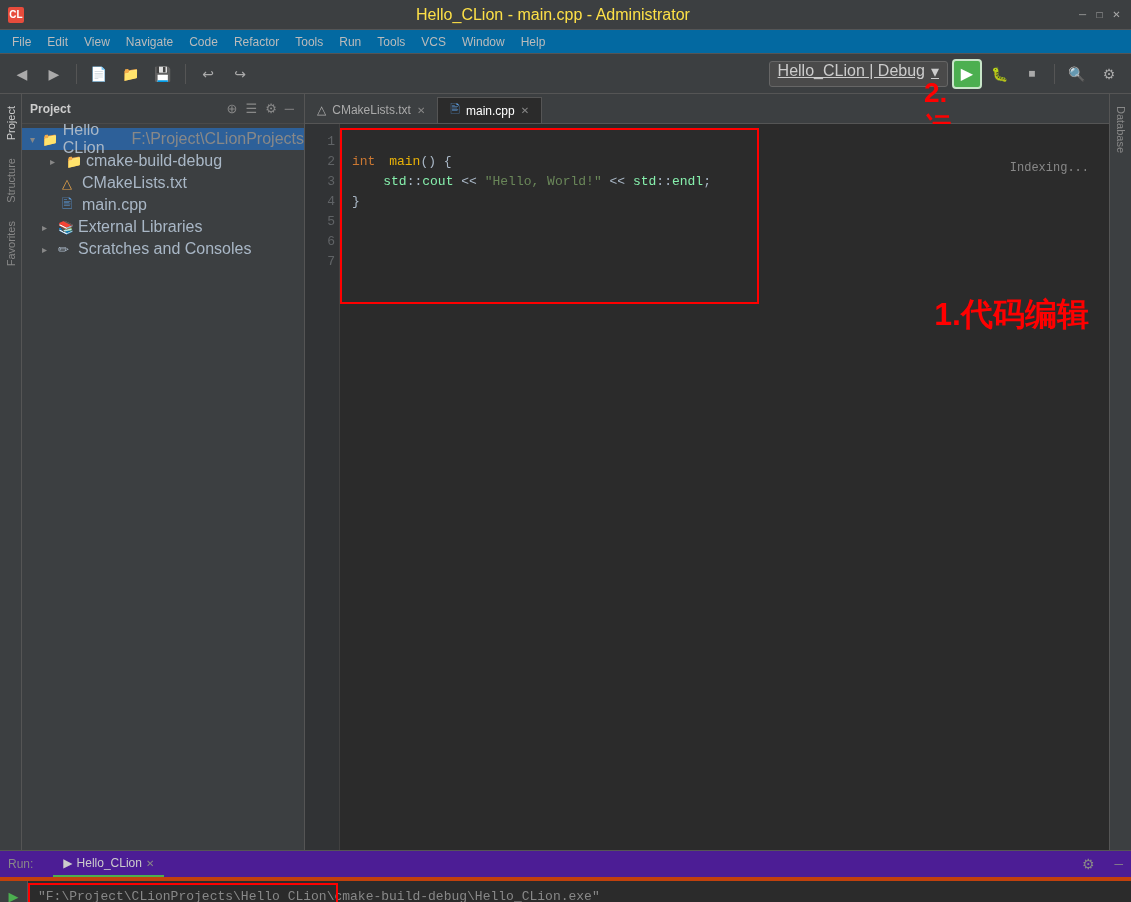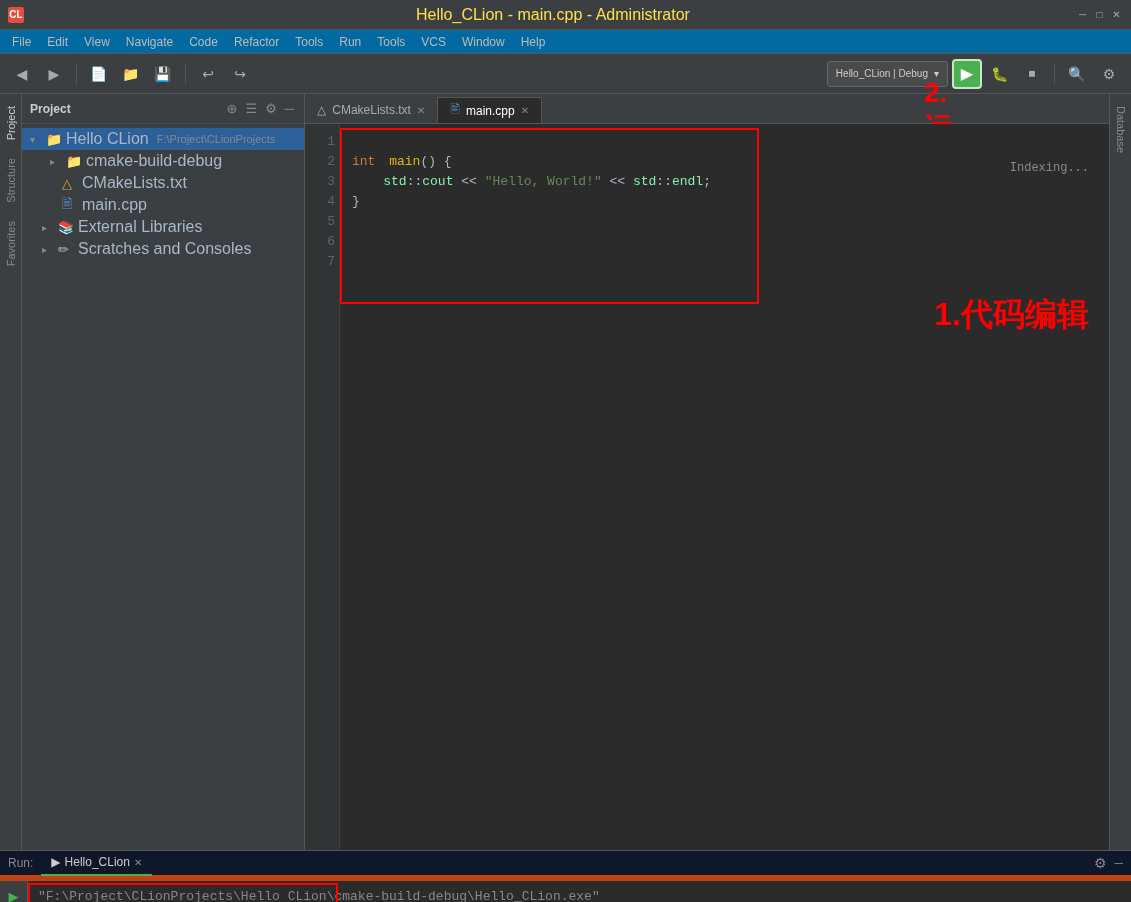--- a/index.html
+++ b/index.html
@@ -73,29 +73,29 @@
       cursor: pointer;
       border-radius: 3px;
       color: #aaa;
       font-size: 14px;
     }
     .toolbar-separator { width: 1px; height: 20px; background: #555; margin: 0 4px; }
     .toolbar-spacer { flex: 1; }
     
     .run-config-box {
       display: flex;
-      align-items: center;
       background: #4a4a4a;
       border: 1px solid #666;
       border-radius: 3px;
       padding: 0 8px;
       height: 26px;
       gap: 6px;
-      font-size: 10px;
+      font-size: 16px;
       color: #ccc;
+      text-decoration: underline;
     }
     .run-btn {
       width: 30px; height: 30px;
       background: #4caf50;
       border-radius: 4px;
       display: flex; align-items: center; justify-content: center;
       cursor: pointer;
       color: white;
       font-size: 16px;
       border: 2px solid #c8e6c9;
@@ -165,21 +165,21 @@
       height: 22px;
       padding-left: 8px;
       cursor: pointer;
       gap: 4px;
       font-size: 12px;
     }
     .tree-item.selected { background: #2d6099; }
     .tree-arrow { font-size: 10px; color: #888; width: 12px; }
     .tree-icon { font-size: 13px; width: 16px; }
     .tree-label { font-size: 16px; }
-    .tree-path { font-size: 11px; color: #888; margin-left: 4px; }
+    .tree-path { font-size: 16px; color: #888; margin-left: 4px; }
 
     
     #editor-area {
       flex: 1;
       display: flex;
       flex-direction: column;
       background: #2b2b2b;
     }
 
     #tabs-bar {
@@ -304,26 +304,26 @@
     #bottom-panel {
       height: 280px;
       background: #2b2b2b;
       border-top: 1px solid #555;
       display: flex;
       flex-direction: column;
     }
 
     #run-tabs {
       height: 30px;
-      background: #0f172a;
+      background: #4c1d95;
       display: flex;
       align-items: center;
       padding: 0 8px;
-      border-bottom: 6px solid #c2410c;
-      gap: 0;
+      border-bottom: 4px solid #c2410c;
+      gap: 12px;
     }
     .run-label { font-size: 12px; color: #888; margin-right: 8px; }
     .run-tab {
       display: flex; align-items: center; height: 26px;
       padding: 0 10px; font-size: 12px; color: #ccc;
       cursor: pointer; border-bottom: 2px solid #4caf50;
       gap: 4px;
     }
     .run-settings { margin-left: auto; color: #888; cursor: pointer; font-size: 14px; }
 

